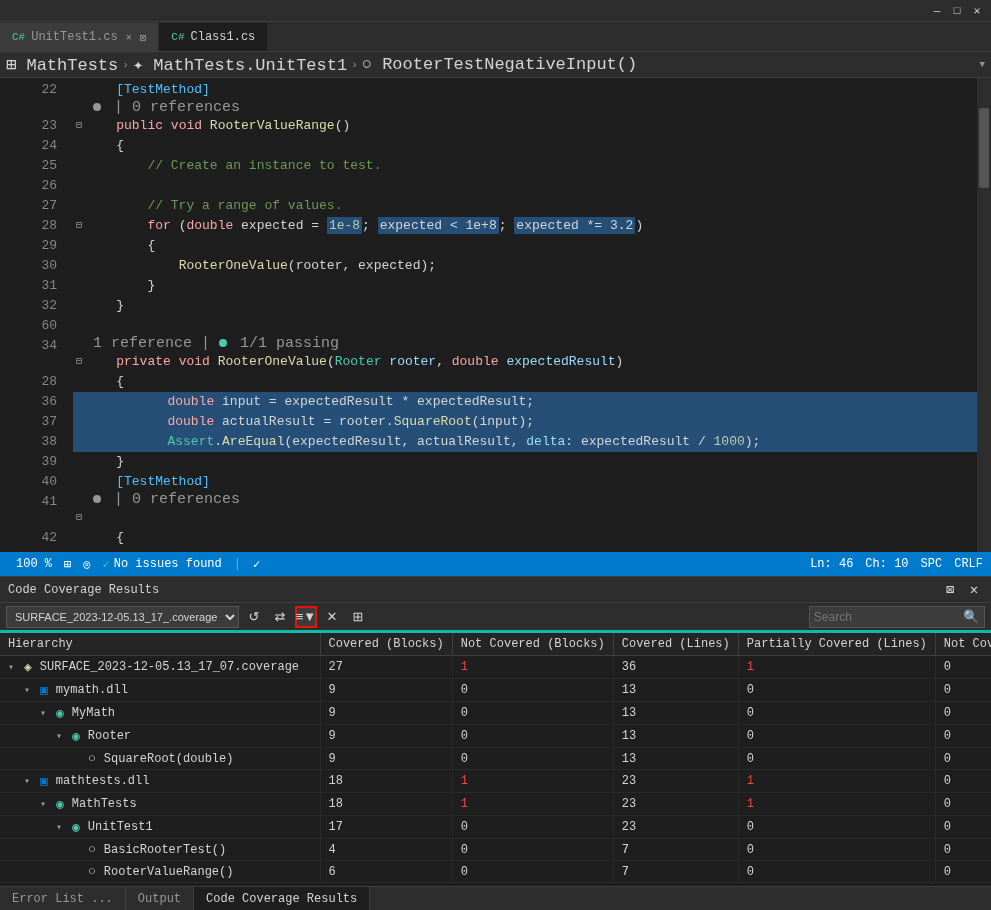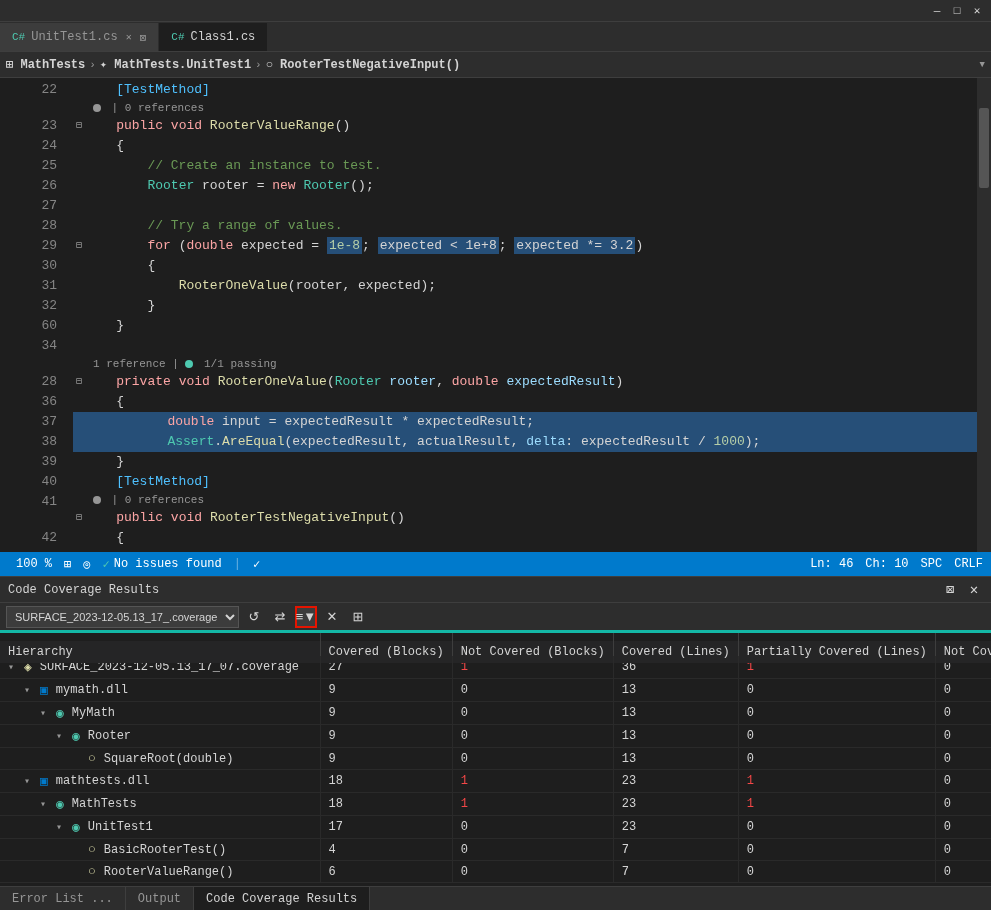--- a/index.html
+++ b/index.html
@@ -79,26 +79,25 @@
       background: #2d2d2d;
       height: 26px;
       display: flex;
       align-items: center;
       padding: 0 6px;
       gap: 4px;
       border-bottom: 1px solid #3e3e3e;
       flex-shrink: 0;
     }
     .toolbar-row .breadcrumb-item {
-      font-size: 12px;
+      font-size: 17px;
       color: #d4d4d4;
       display: flex;
       align-items: center;
       gap: 4px;
-      font-weight: bold;
     }
     .toolbar-row .breadcrumb-sep {
       color: #969696;
       font-size: 11px;
     }
     .toolbar-row .spacer { flex: 1; }
     .dropdown-arrow {
       font-size: 9px;
       color: #969696;
     }
@@ -149,21 +148,21 @@
     
     .kw { color: #fca5a5; }
     .type { color: #4ec9b0; }
     .num { color: #b5cea8; }
     .comment { color: #6a9955; }
     .param { color: #9cdcfe; }
     .plain { color: #d4d4d4; }
     .attr { color: #4fc1ff; }
 
     .ref-line {
-      font-size: 11px;
+      font-size: 15px;
       color: #969696;
       height: 16px;
       line-height: 16px;
     }
     .ref-dot {
       display: inline-block;
       width: 8px;
       height: 8px;
       border-radius: 50%;
       background: #4ec9b0;
@@ -307,21 +306,21 @@
     .coverage-table th {
       background: #252526;
       color: #d4d4d4;
       text-align: left;
       padding: 4px 8px;
       border-bottom: 1px solid #3e3e3e;
       border-right: 1px solid #3e3e3e;
       font-weight: normal;
       white-space: nowrap;
       position: sticky;
-      top: 8px;
+      top: 0;
       z-index: 1;
     }
     .coverage-table td {
       padding: 3px 8px;
       border-bottom: 1px solid #2a2a2a;
       border-right: 1px solid #2a2a2a;
       white-space: nowrap;
     }
     .coverage-table .num-cell {
       text-align: left;
@@ -483,24 +482,20 @@
     <div class="code-line">
       <span class="collapse-btn"> </span>
       <span class="plain">    {</span>
     </div>
 
     <div class="code-line">
       <span class="collapse-btn"> </span>
       <span class="comment">        // Create an instance to test.</span>
     </div>
 
-    <div class="code-line">
-      <span class="collapse-btn"> </span>
-      <span>        <span class="type">Rooter</span><span class="plain"> rooter = </span><span class="kw">new</span><span class="plain"> </span><span class="type">Rooter</span><span class="plain">();</span></span>
-    </div>
 
     <div class="code-line">
       <span class="collapse-btn"> </span>
       <span></span>
     </div>
 
     <div class="code-line">
       <span class="collapse-btn"> </span>
       <span class="comment">        // Try a range of values.</span>
     </div>
@@ -546,20 +541,24 @@
     <div class="code-line">
       <span class="collapse-btn"> </span>
       <span class="plain">    {</span>
     </div>
 
     <div class="code-line sel" style="background:#264f78;">
       <span class="collapse-btn"> </span>
       <span>        <span class="kw">double</span><span class="plain"> input = expectedResult * expectedResult;</span></span>
     </div>
 
+    <div class="code-line sel" style="background:#264f78;">
+      <span class="collapse-btn"> </span>
+      <span>        <span class="kw">double</span><span class="plain"> actualResult = rooter.</span><span style="color:#dcdcaa;">SquareRoot</span><span class="plain">(input);</span></span>
+    </div>
 
     <div class="code-line sel" style="background:#264f78;">
       <span class="collapse-btn"> </span>
       <span>        <span class="type">Assert</span><span class="plain">.</span><span style="color:#dcdcaa;">AreEqual</span><span class="plain">(expectedResult, actualResult, </span><span class="param">delta</span><span class="plain">: expectedResult / </span><span class="num">1000</span><span class="plain">);</span></span>
     </div>
 
     <div class="code-line">
       <span class="collapse-btn"> </span>
       <span class="plain">    }</span>
     </div>
@@ -569,21 +568,20 @@
       <span style="color:#4fc1ff;">    [<span class="attr">TestMethod</span>]</span>
     </div>
 
     <div class="ref-line" style="padding-left:20px;">
       <span class="ref-dot zero"></span>
       <span style="color:#969696;">| 0 references</span>
     </div>
 
     <div class="code-line">
       <span class="collapse-btn">⊟</span>
-      <span>    <span class="kw">public</span><span class="plain"> </span><span class="kw">void</span><span class="plain"> </span><span style="color:#dcdcaa;">RooterTestNegativeInput</span><span class="plain">()</span></span>
     </div>
 
     <div class="code-line">
       <span class="collapse-btn"> </span>
       <span class="plain">    {</span>
     </div>
 
   </div>
 
   <div style="width:14px;background:#2d2d2d;flex-shrink:0;">
@@ -621,20 +619,24 @@
 
   <div class="panel-toolbar">
     <select style="min-width:220px;background:#3c3c3c;color:#d4d4d4;border:1px solid #555;font-size:11px;padding:2px 4px;height:22px;">
       <option>SURFACE_2023-12-05.13_17_.coverage</option>
     </select>
     <button class="panel-btn" title="Refresh">↺</button>
     <button class="panel-btn" title="Compare">⇄</button>
     <button class="panel-btn highlighted" title="Filter" style="border:2px solid #e51400;background:#3c3c3c;">≡▼</button>
     <button class="panel-btn" title="Cancel">✕</button>
     <button class="panel-btn" title="Export">⊞</button>
+    <div class="panel-search">
+      <input type="text" placeholder="Search" style="">
+      <span class="search-icon">🔍</span>
+    </div>
   </div>
 
   <div class="coverage-table-container">
     <table class="coverage-table">
       <thead>
         <tr>
           <th style="min-width:320px;">Hierarchy</th>
           <th>Covered (Blocks)</th>
           <th>Not Covered (Blocks)</th>
           <th>Covered (Lines)</th>

